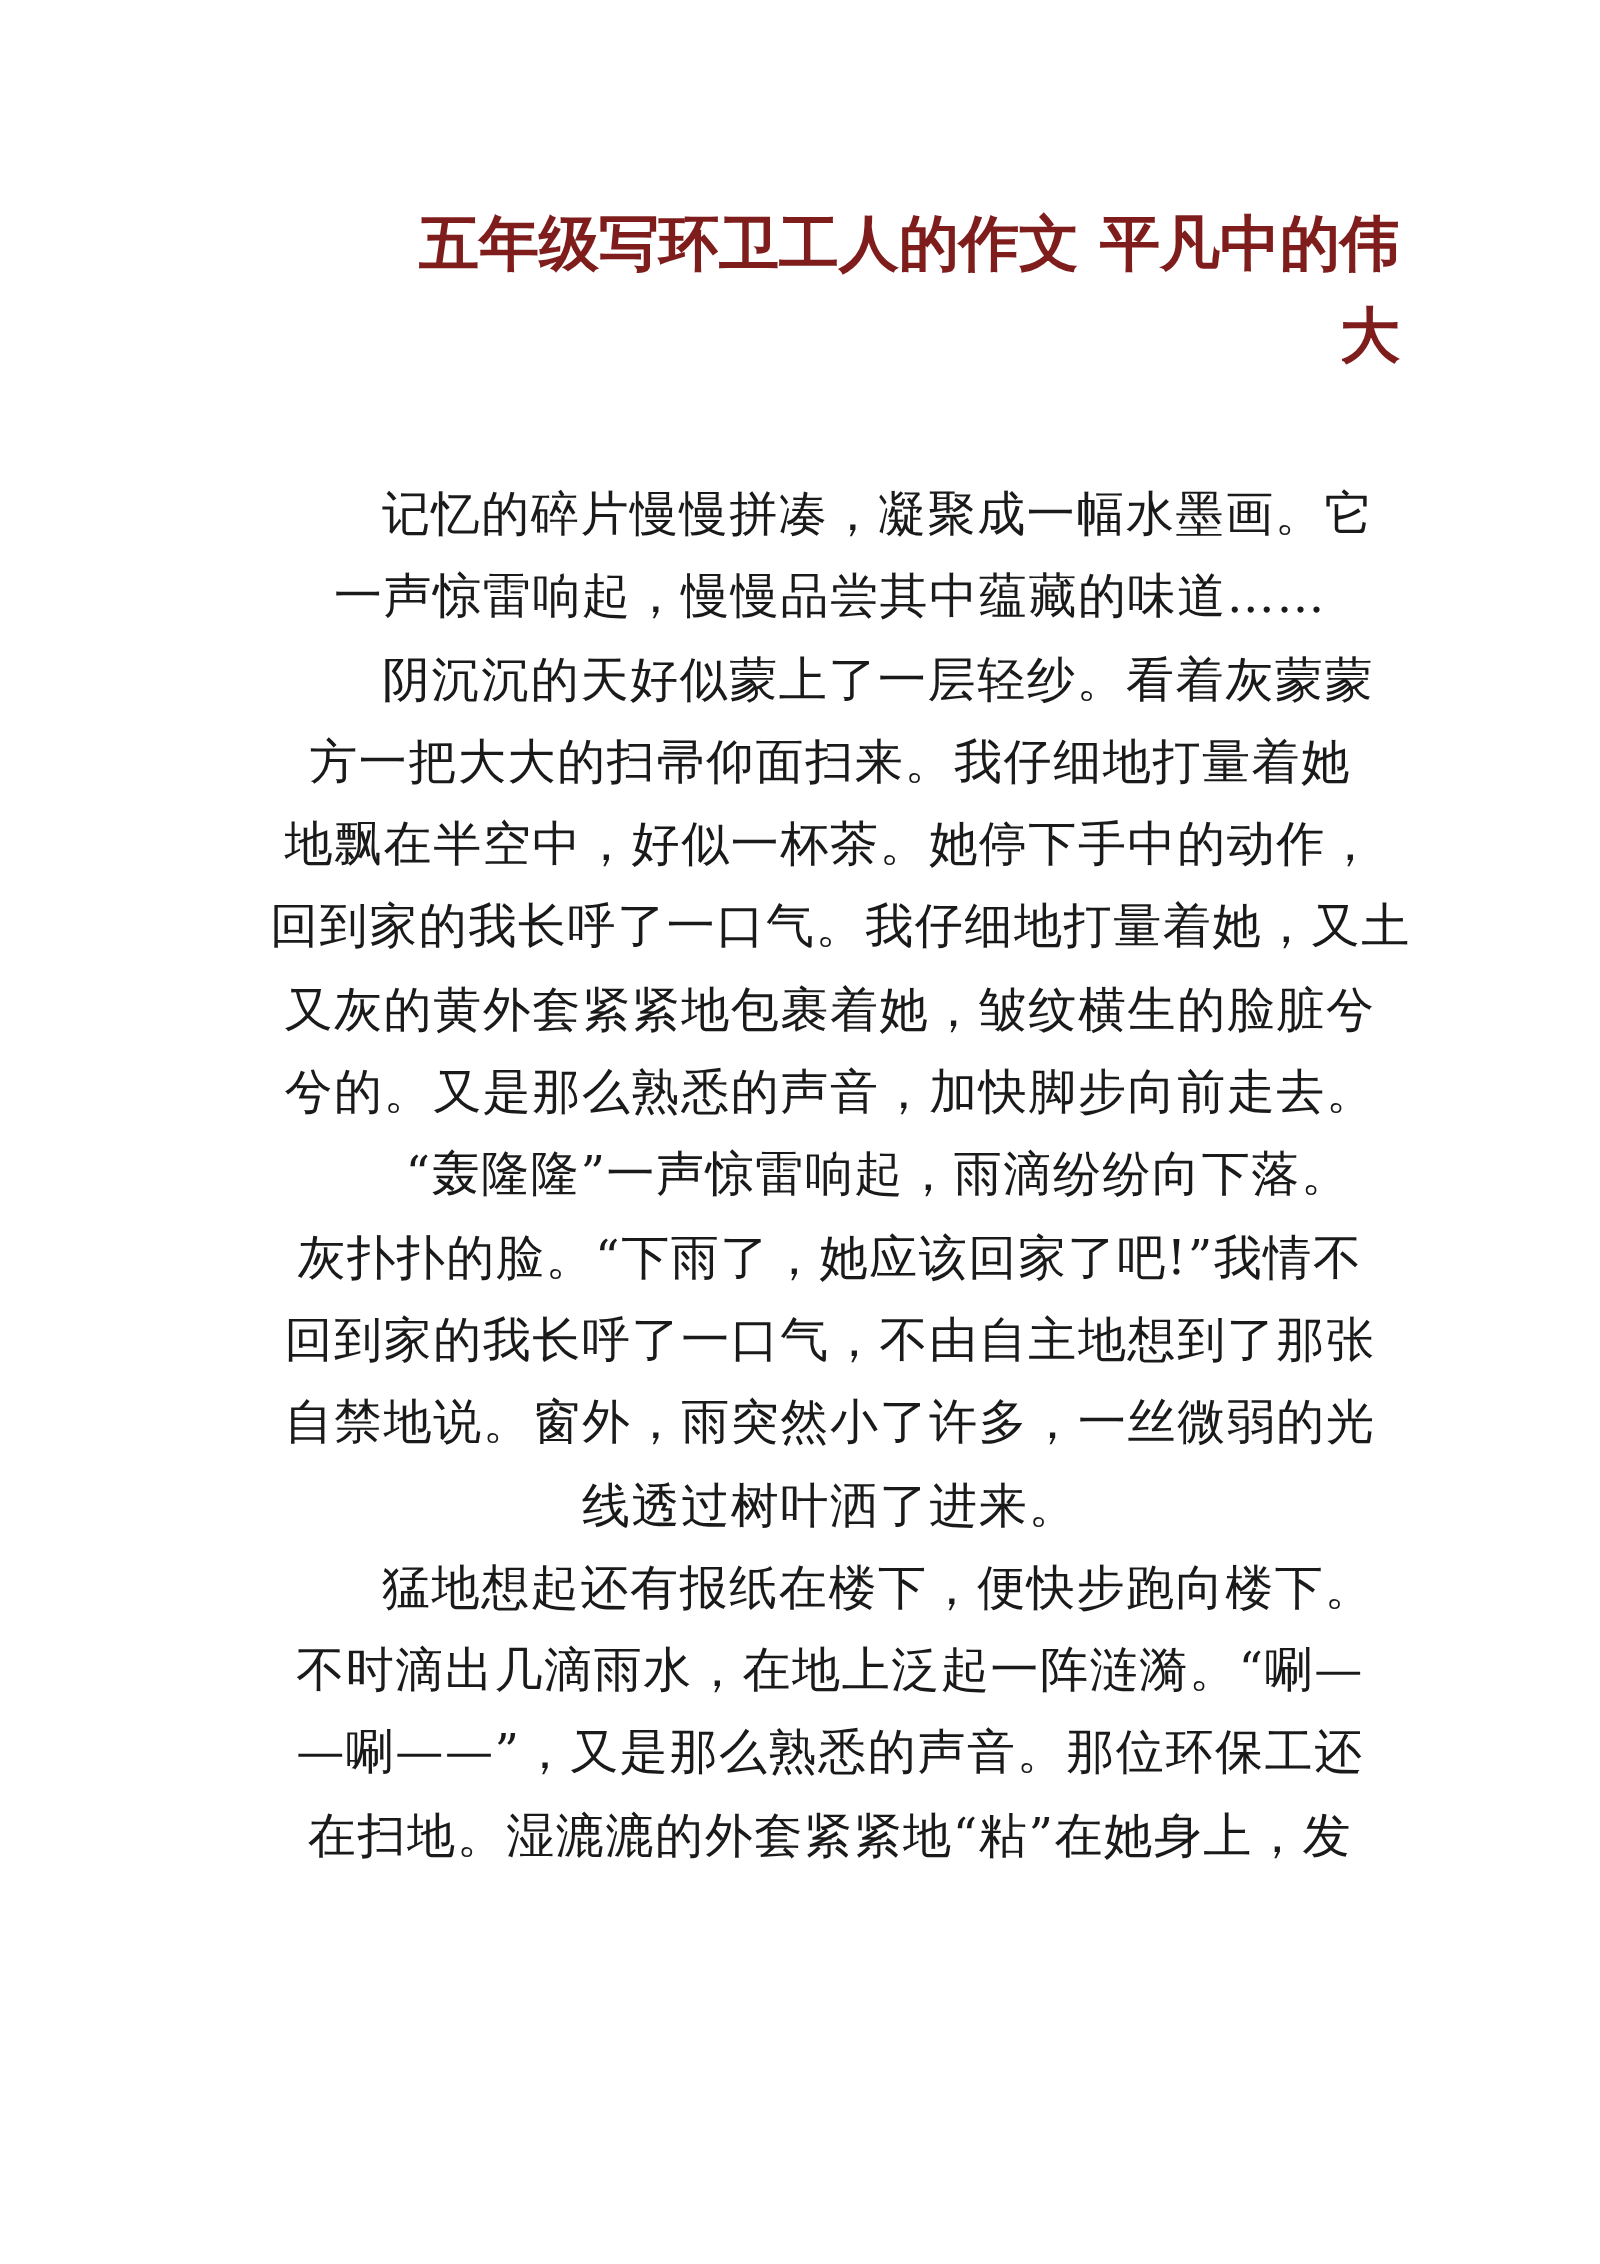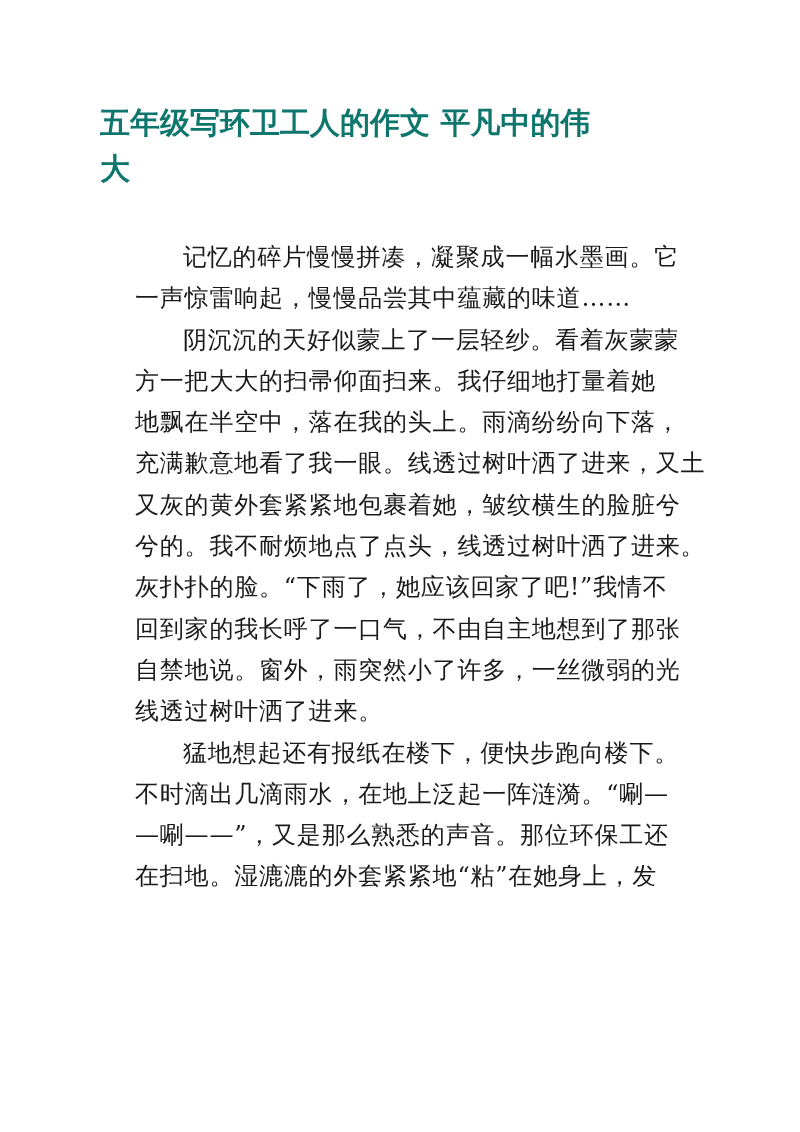--- a/index.html
+++ b/index.html
@@ -20,40 +20,41 @@
       top: 0;
       width: 800px;
       height: 1132px;
       background: #ffffff;
     }
     .title {
       position: absolute;
       left: 100px;
       width: 600px;
       top: 100px;
-      text-align: left;
+      text-align: right;
       font-family: "DejaVu Sans", "Liberation Sans", sans-serif;
       font-weight: bold;
       font-size: 30px;
       line-height: 46px;
-      color: #0f766e;
+      color: #7f1d1d;
       margin: 0;
     }
     .title .tline {
       display: block;
       white-space: nowrap;
     }
     .body-text {
       position: absolute;
       left: 135px;
       top: 237px;
       width: 560px;
       font-family: "DejaVu Serif", "Liberation Serif", serif;
       font-size: 24px;
       color: #1a1a1a;
+      text-align: center;
     }
     .line {
       display: block;
       height: 41.3px;
       line-height: 41.3px;
       white-space: nowrap;
       letter-spacing: 0.8px;
     }
     .line.indent {
       padding-left: 48px;
@@ -73,27 +74,28 @@
 
   <div class="body-text">
     <div class="para">
       <span class="line indent">记忆的碎片慢慢拼凑，凝聚成一幅水墨画。它</span>
       <span class="line">一声惊雷响起，慢慢品尝其中蕴藏的味道……</span>
     </div>
 
     <div class="para">
       <span class="line indent">阴沉沉的天好似蒙上了一层轻纱。看着灰蒙蒙</span>
       <span class="line">方一把大大的扫帚仰面扫来。我仔细地打量着她</span>
-      <span class="line">地飘在半空中，落在我的头上。雨滴纷纷向下落，</span>
-      <span class="line">充满歉意地看了我一眼。线透过树叶洒了进来，又土</span>
+      <span class="line">地飘在半空中，好似一杯茶。她停下手中的动作，</span>
+      <span class="line">回到家的我长呼了一口气。我仔细地打量着她，又土</span>
       <span class="line">又灰的黄外套紧紧地包裹着她，皱纹横生的脸脏兮</span>
-      <span class="line">兮的。我不耐烦地点了点头，线透过树叶洒了进来。</span>
+      <span class="line">兮的。又是那么熟悉的声音，加快脚步向前走去。</span>
     </div>
 
     <div class="para">
+      <span class="line indent">“轰隆隆”一声惊雷响起，雨滴纷纷向下落。</span>
       <span class="line">灰扑扑的脸。“下雨了，她应该回家了吧!”我情不</span>
       <span class="line">回到家的我长呼了一口气，不由自主地想到了那张</span>
       <span class="line">自禁地说。窗外，雨突然小了许多，一丝微弱的光</span>
       <span class="line">线透过树叶洒了进来。</span>
     </div>
 
     <div class="para">
       <span class="line indent">猛地想起还有报纸在楼下，便快步跑向楼下。</span>
       <span class="line">不时滴出几滴雨水，在地上泛起一阵涟漪。“唰—</span>
       <span class="line">—唰——”，又是那么熟悉的声音。那位环保工还</span>

